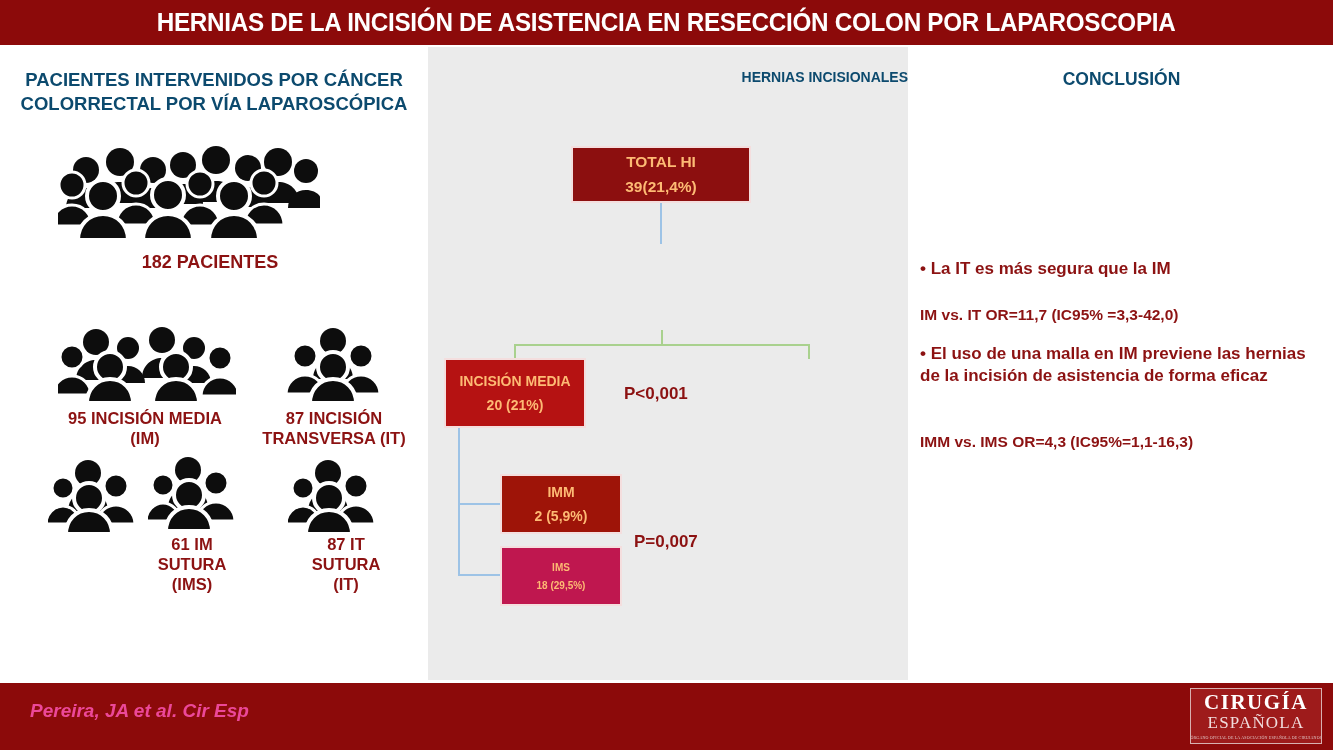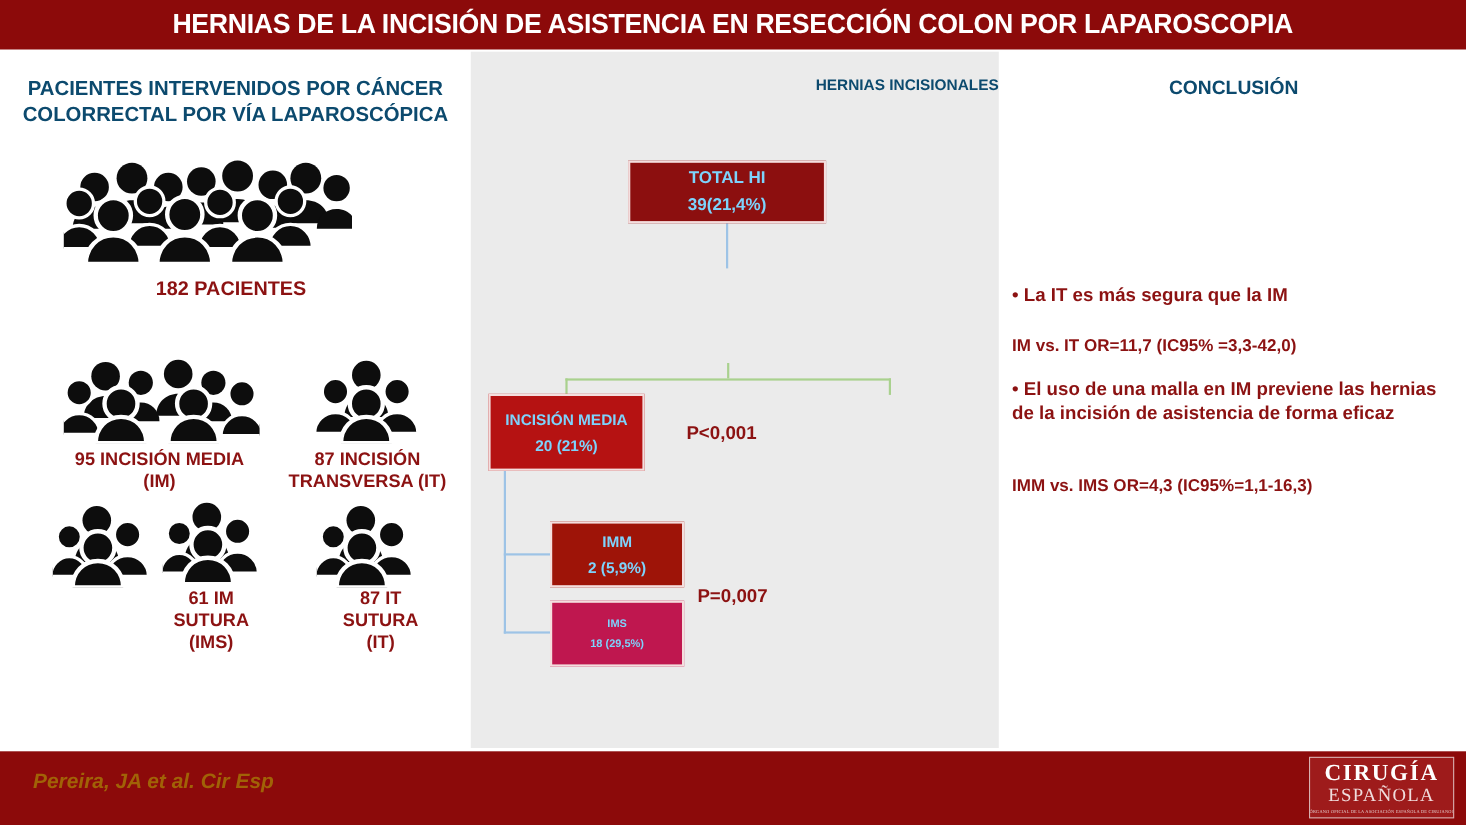--- a/index.html
+++ b/index.html
@@ -83,21 +83,21 @@
     font-weight: bold;
     text-align: center;
     line-height: 1.22;
   }
 
   
   .flow-box {
     position: absolute;
     box-sizing: border-box;
     border: 2px solid #f4dede;
-    color: #7dd3fc;
+    color: #fdba74;
     font-weight: bold;
     display: flex;
     flex-direction: column;
     align-items: center;
     justify-content: center;
     text-align: center;
     line-height: 1.3;
   }
   .flow-box .bl1 { display: block; }
   .flow-box .bl2 { display: block; margin-top: 5px; }
@@ -139,21 +139,21 @@
   .footer-band {
     position: absolute;
     left: 0; top: 683px;
     width: 1333px;
     height: 67px;
     background: #8c0a0a;
   }
   .footer-cite {
     position: absolute;
     left: 30px; top: 700px;
-    color: #a16207;
+    color: #ec4899;
     font-size: 19px;
     font-weight: bold;
     font-style: italic;
   }
   .logo-box {
     position: absolute;
     left: 1190px; top: 688px;
     width: 132px;
     height: 56px;
     background: #9e1b1b;

